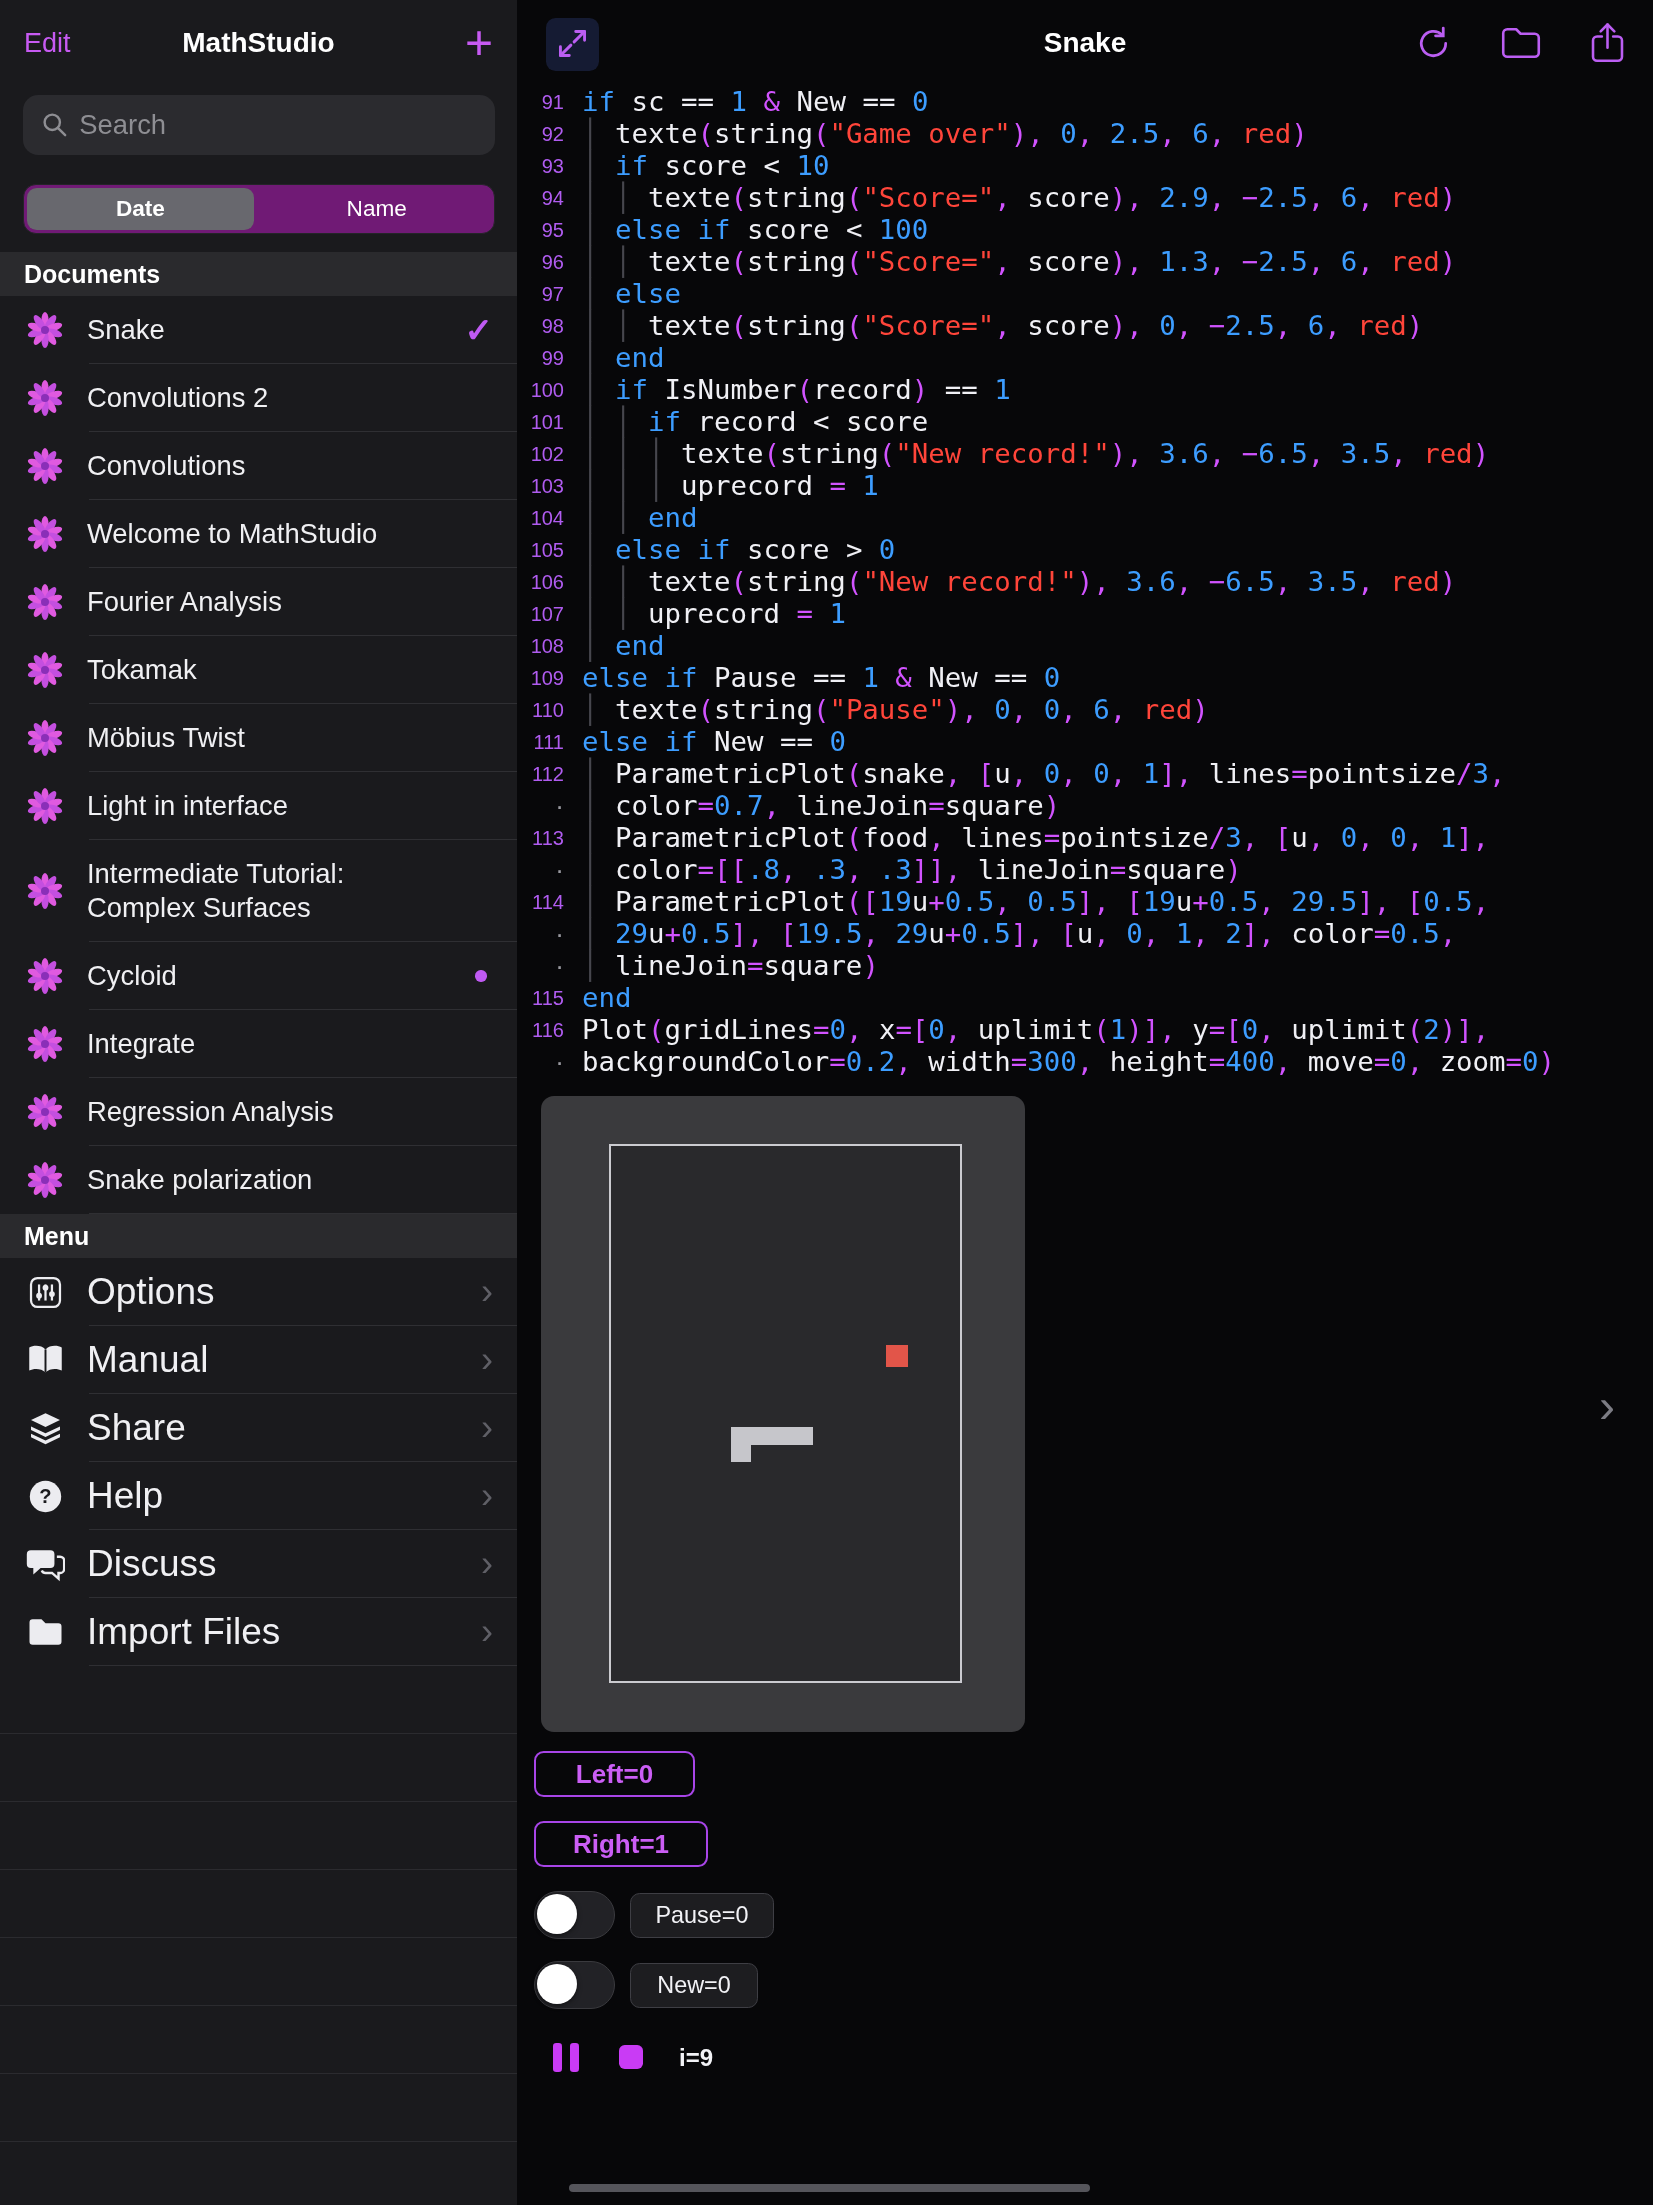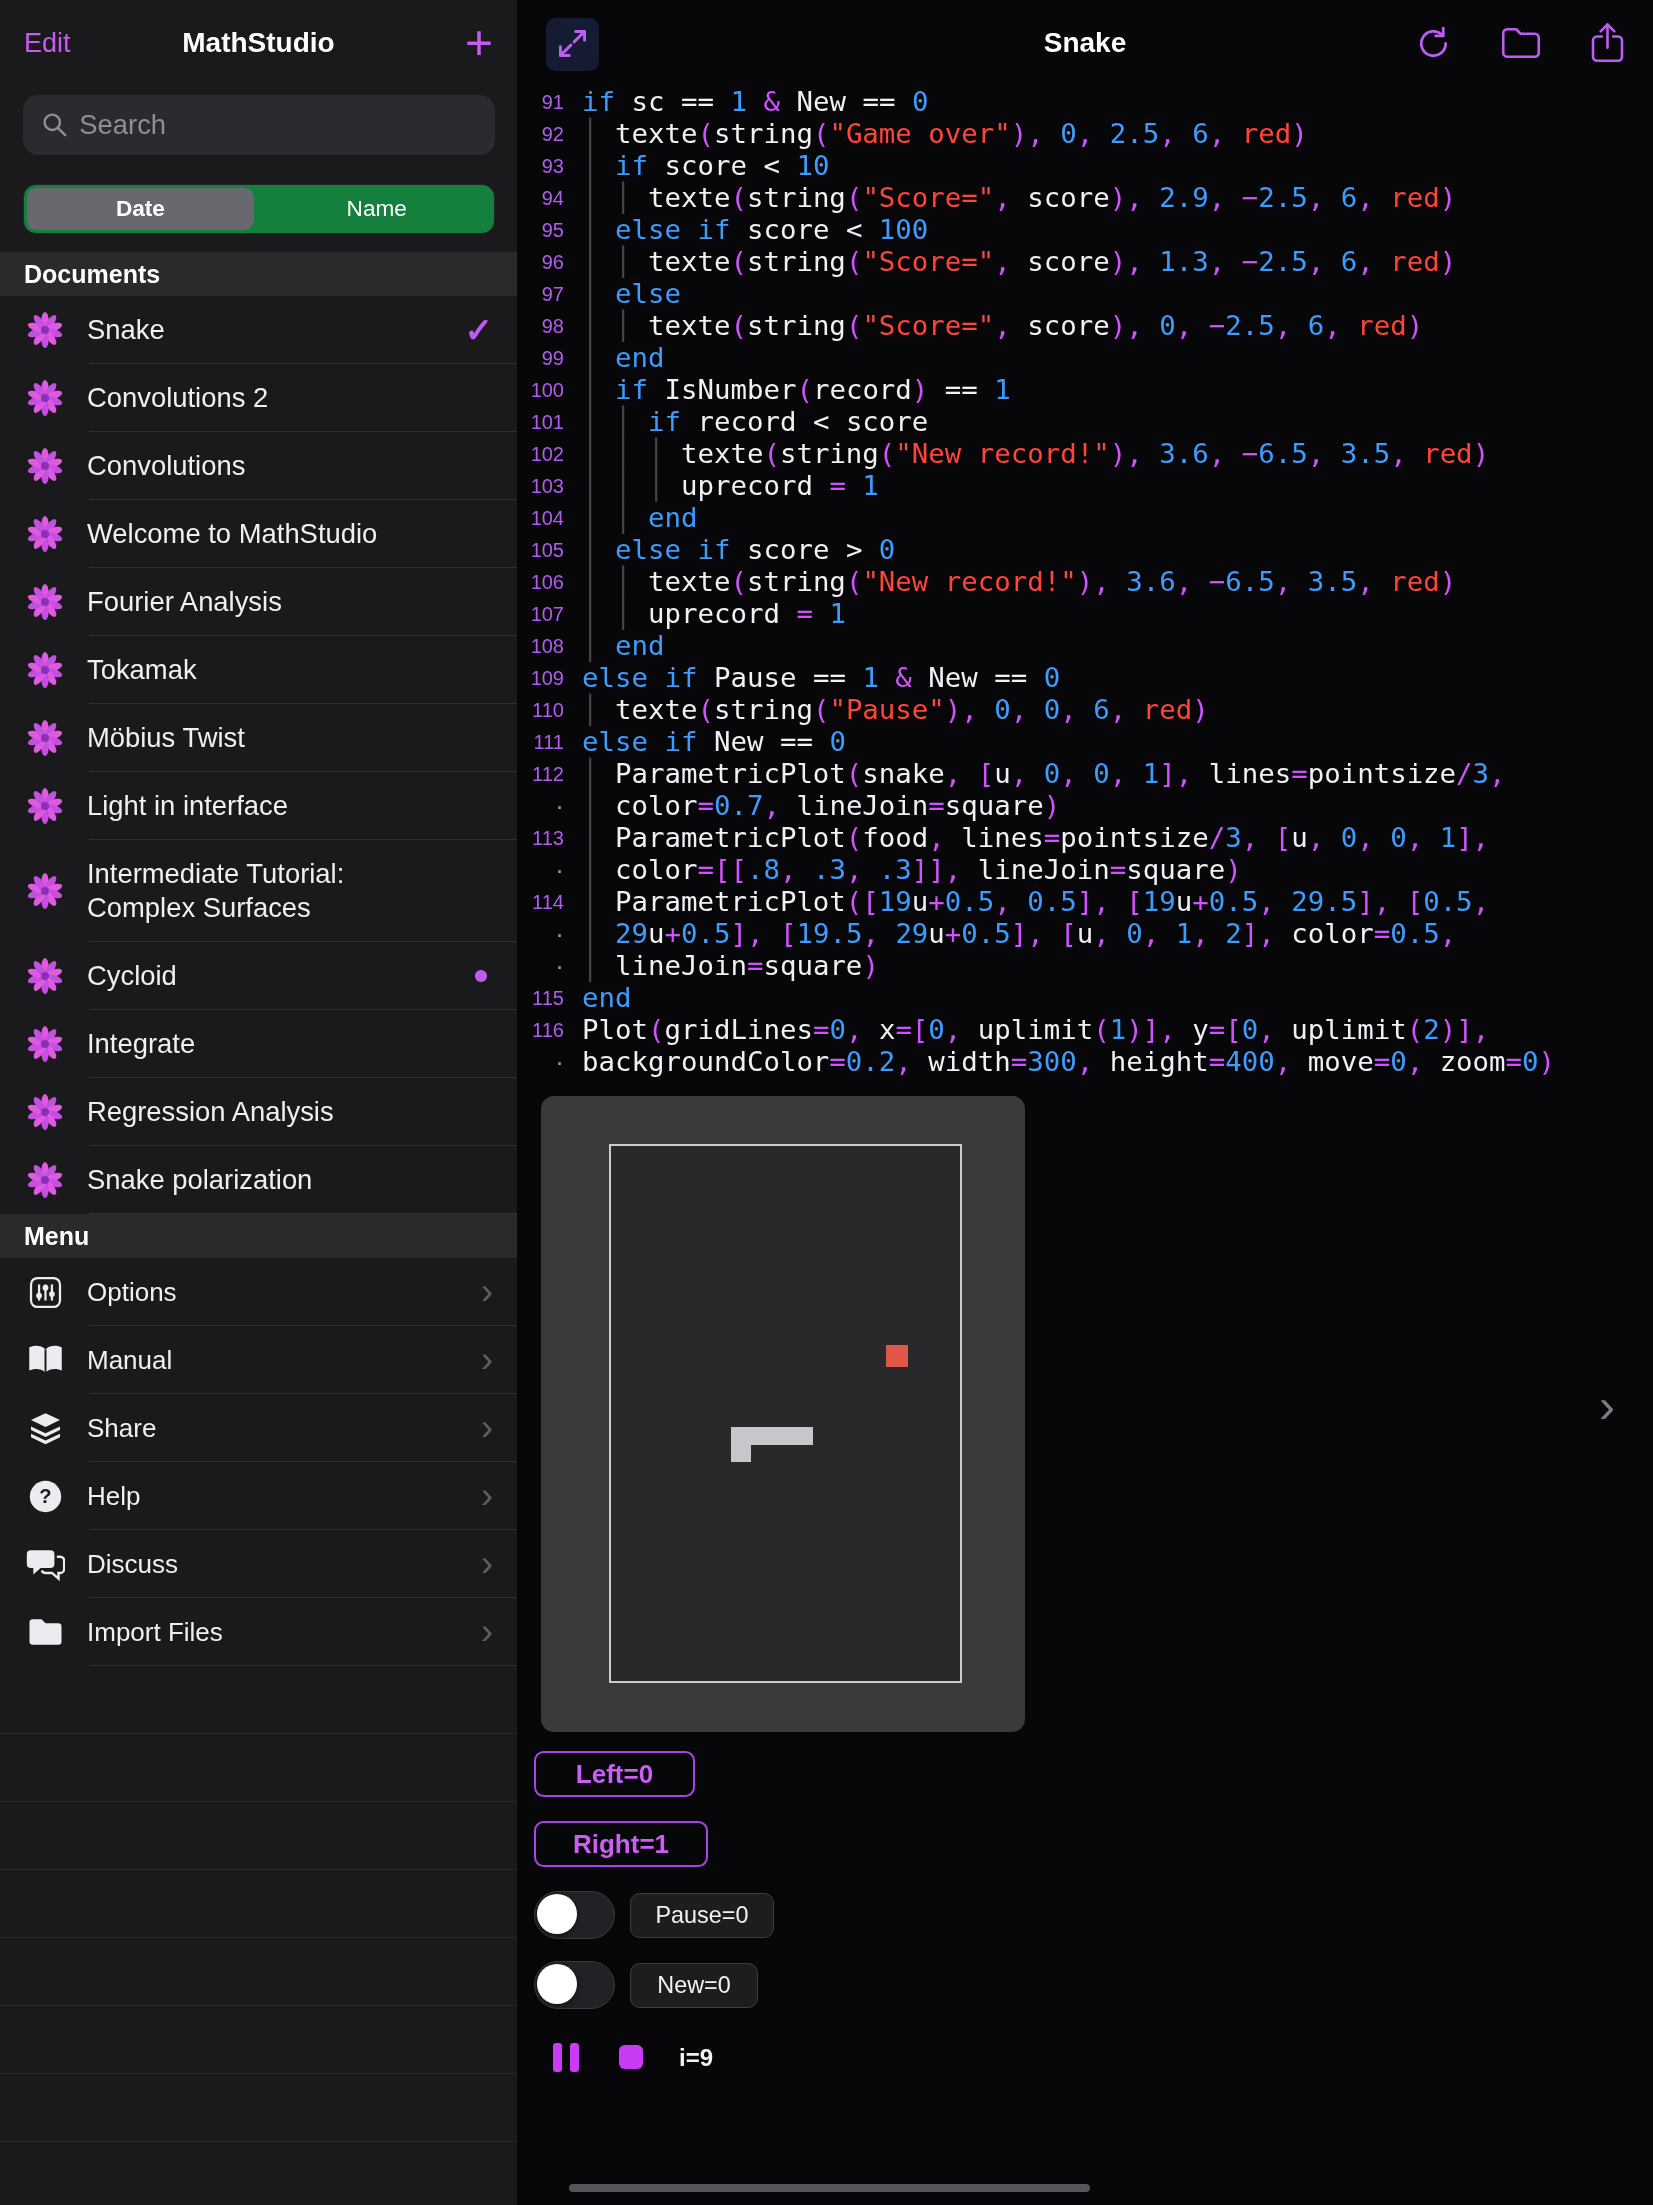--- a/index.html
+++ b/index.html
@@ -8,36 +8,36 @@
 
   
   .sidebar{position:absolute;left:0;top:0;width:517px;height:2205px;background:#1a1a1d}
   .side-top{position:relative;height:86px;display:flex;align-items:center;justify-content:space-between;padding:0 24px}
   .edit{color:#c75af2;font-size:27px;z-index:2}
   .side-title{position:absolute;left:0;right:0;text-align:center;color:#fff;font-size:28px;font-weight:700}
   .plus{color:#c75af2;font-size:48px;font-weight:300;line-height:0.9;z-index:2}
   .search{position:absolute;left:22.6px;top:95px;width:472px;height:60px;background:#2b2b2f;border-radius:15.3px;display:flex;align-items:center;padding:0 18px;gap:11.3px}
   .search-input{flex:1;background:transparent;border:none;outline:none;color:#d8d8dc;font-size:27.4px;font-family:"Liberation Sans",sans-serif}
   .search-input::placeholder{color:#8e8e93}
-  .segmented{position:absolute;left:22.6px;top:184px;width:472px;height:50px;background:#15803d;border:0.8px solid #242428;border-radius:13px;display:flex;padding:3.2px;gap:9px}
+  .segmented{position:absolute;left:22.6px;top:184px;width:472px;height:50px;background:#701a75;border:0.8px solid #242428;border-radius:13px;display:flex;padding:3.2px;gap:9px}
   .seg{flex:1;display:flex;align-items:center;justify-content:center;color:#fff;font-size:22.6px;border-radius:9.7px}
   .seg.sel{background:#68686e;font-weight:700}
   .side-scroll{position:absolute;left:0;right:0;top:252px}
   .section-header{height:44px;background:#2a2a2d;color:#fff;font-weight:700;font-size:25px;display:flex;align-items:center;padding-left:24px}
   .doc-row{position:relative;display:flex;align-items:center;min-height:68px;padding:0 24px 0 24px}
   .doc-row.tall{min-height:102px}
   .doc-row::after,.menu-row::after{content:"";position:absolute;left:89px;right:0;bottom:0;height:1.2px;background:#2f2f33}
   .flower{width:42px;display:flex;justify-content:center;flex:none}
   .doc-label{margin-left:21px;color:#f0f0f3;font-size:27.4px;line-height:1.25;max-width:355px}
   .trail{margin-left:auto}
   .trail.check{color:#bf5af2;font-size:34px;font-weight:700}
   .trail.dot{width:11.3px;height:11.3px;border-radius:50%;background:#bf5af2;margin-right:6.5px}
   .menu-row{position:relative;display:flex;align-items:center;min-height:68px;padding:0 24px 0 24px}
   .menu-icon{width:42px;display:flex;justify-content:center;flex:none}
-  .menu-label{margin-left:21px;color:#f0f0f3;font-size:26px}
+  .menu-label{margin-left:21px;color:#f0f0f3;font-size:37px}
   .menu-chev{margin-left:auto;color:#5f5f66;font-size:36px;line-height:1}
   .empty-row{position:relative;height:68px}
   .empty-row::after{content:"";position:absolute;left:0;right:0;bottom:0;height:1.2px;background:#2b2b2f}
 
   
   .main{position:absolute;left:517px;top:0;width:1136px;height:2205px;background:#070709}
   .main-top{position:absolute;left:0;right:0;top:0;height:86px}
   .main-title{position:absolute;left:0;right:0;top:0;height:86px;display:flex;align-items:center;justify-content:center;color:#fff;font-size:28px;font-weight:700}
   .expand-btn{position:absolute;left:29px;top:18px;width:53px;height:53px;background:rgba(56,76,150,0.30);border-radius:9.7px;display:flex;align-items:center;justify-content:center;z-index:2}
   .top-actions{position:absolute;right:27.4px;top:0;height:86px;display:flex;align-items:center;gap:47px;z-index:2}

